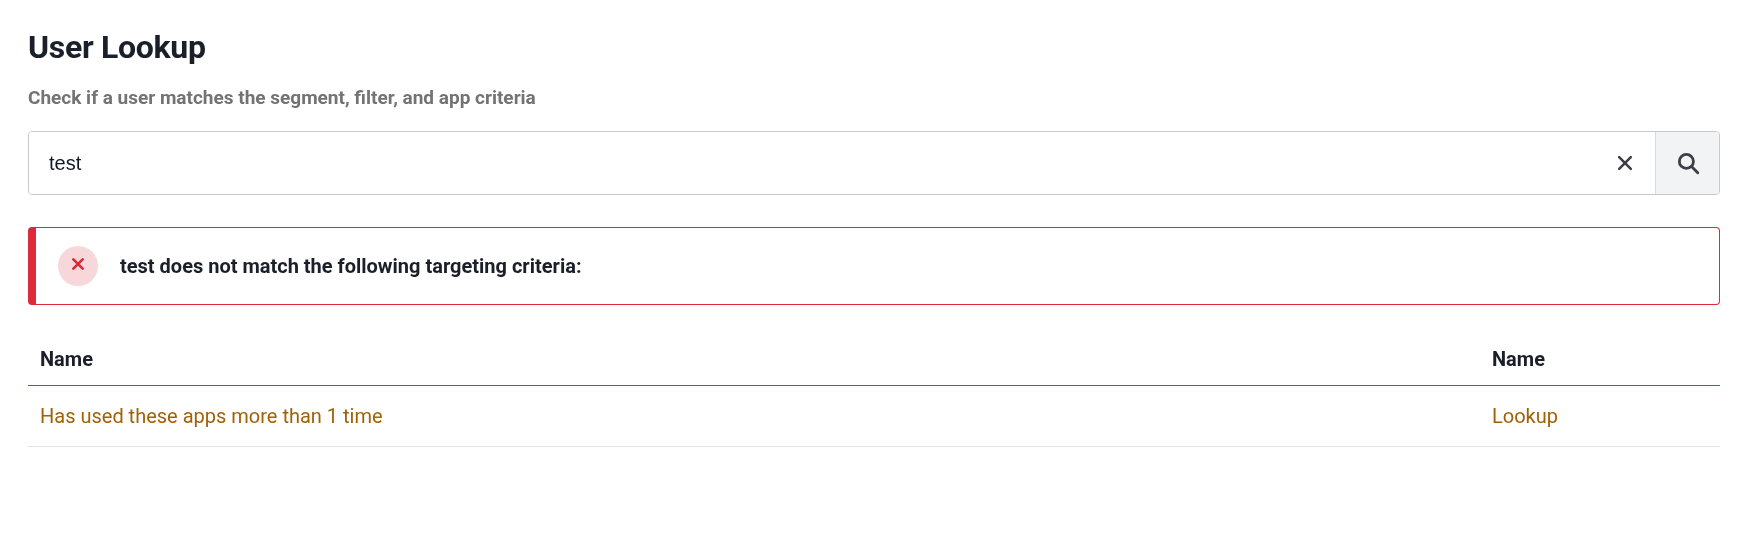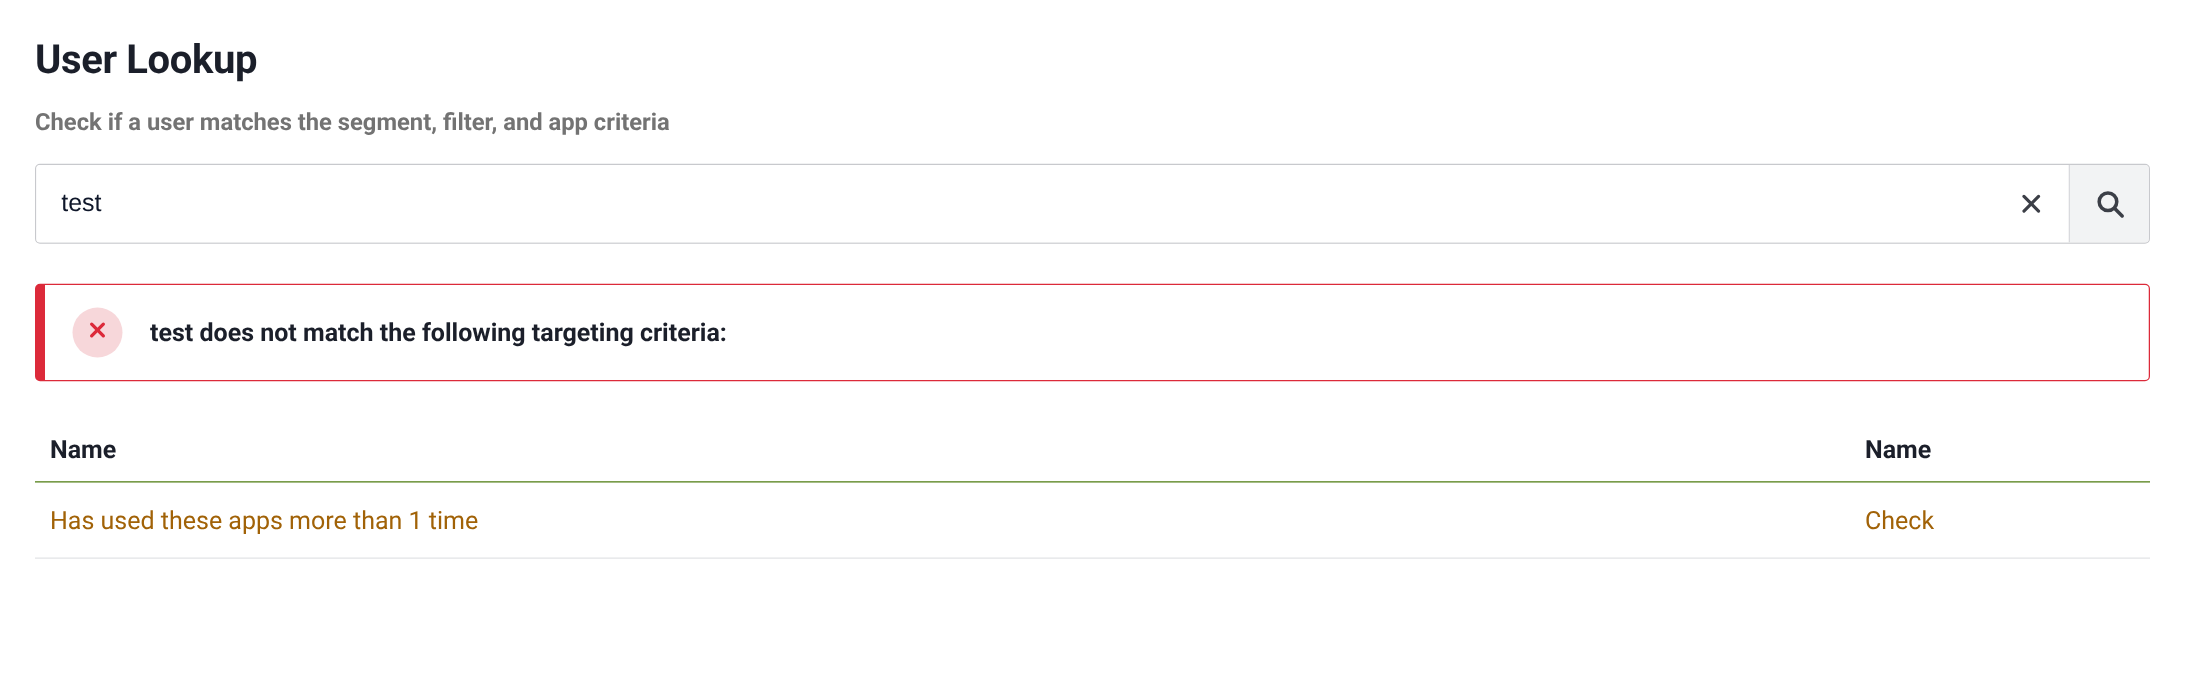--- a/index.html
+++ b/index.html
@@ -151,16 +151,16 @@
 <table class="results-table">
   <thead>
     <tr>
       <th class="col-name">Name</th>
       <th class="col-type">Name</th>
     </tr>
   </thead>
   <tbody>
     <tr>
       <td>Has used these apps more than 1 time</td>
-      <td>Check</td>
+      <td>Lookup</td>
     </tr>
   </tbody>
 </table>
 
 </body></html>

